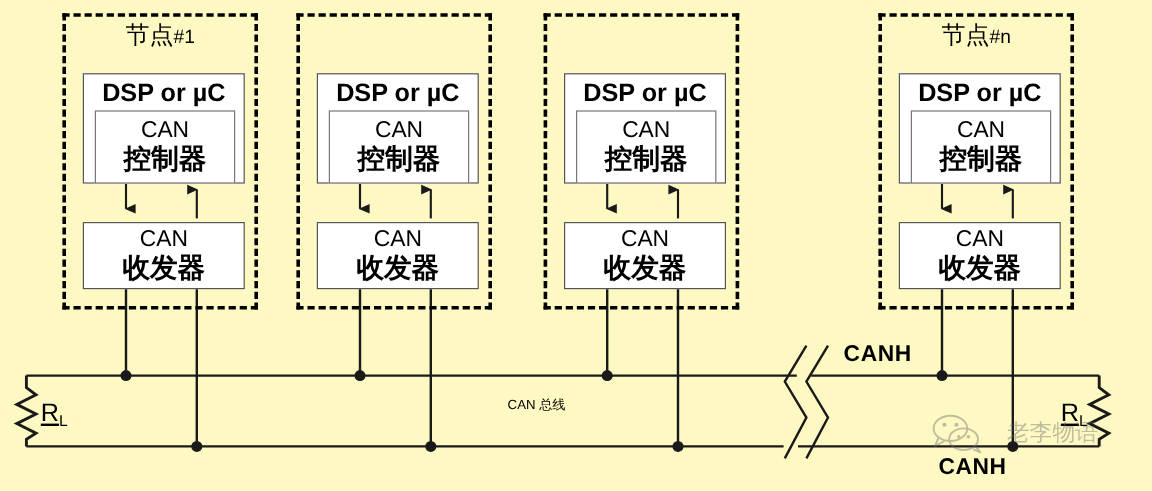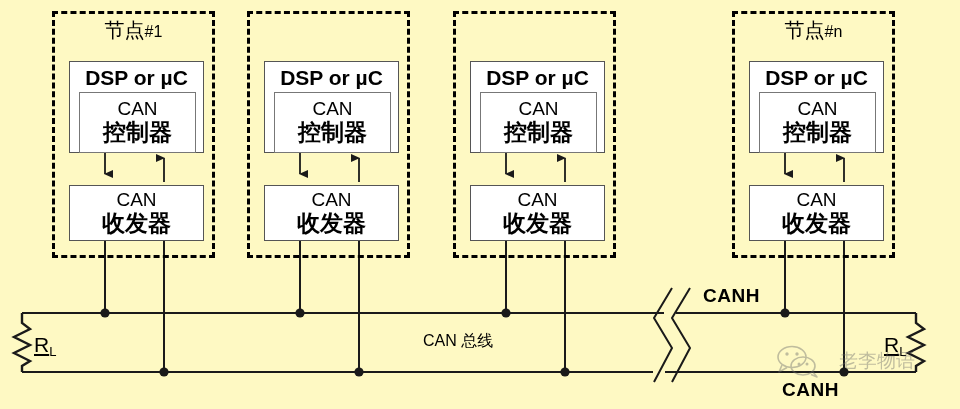--- a/index.html
+++ b/index.html
@@ -114,21 +114,21 @@
     font-size: 21px;
     text-decoration: underline;
   }
   .lbl-res sub {
     font-size: 13px;
     vertical-align: baseline;
     position: relative;
     top: 4px;
   }
   .lbl-bus {
-    font-size: 16px;
+    font-size: 11px;
   }
   .lbl-canx {
     font-size: 19px;
     font-weight: bold;
     letter-spacing: 0.5px;
   }
 
   
   #watermark {
     position: absolute;

